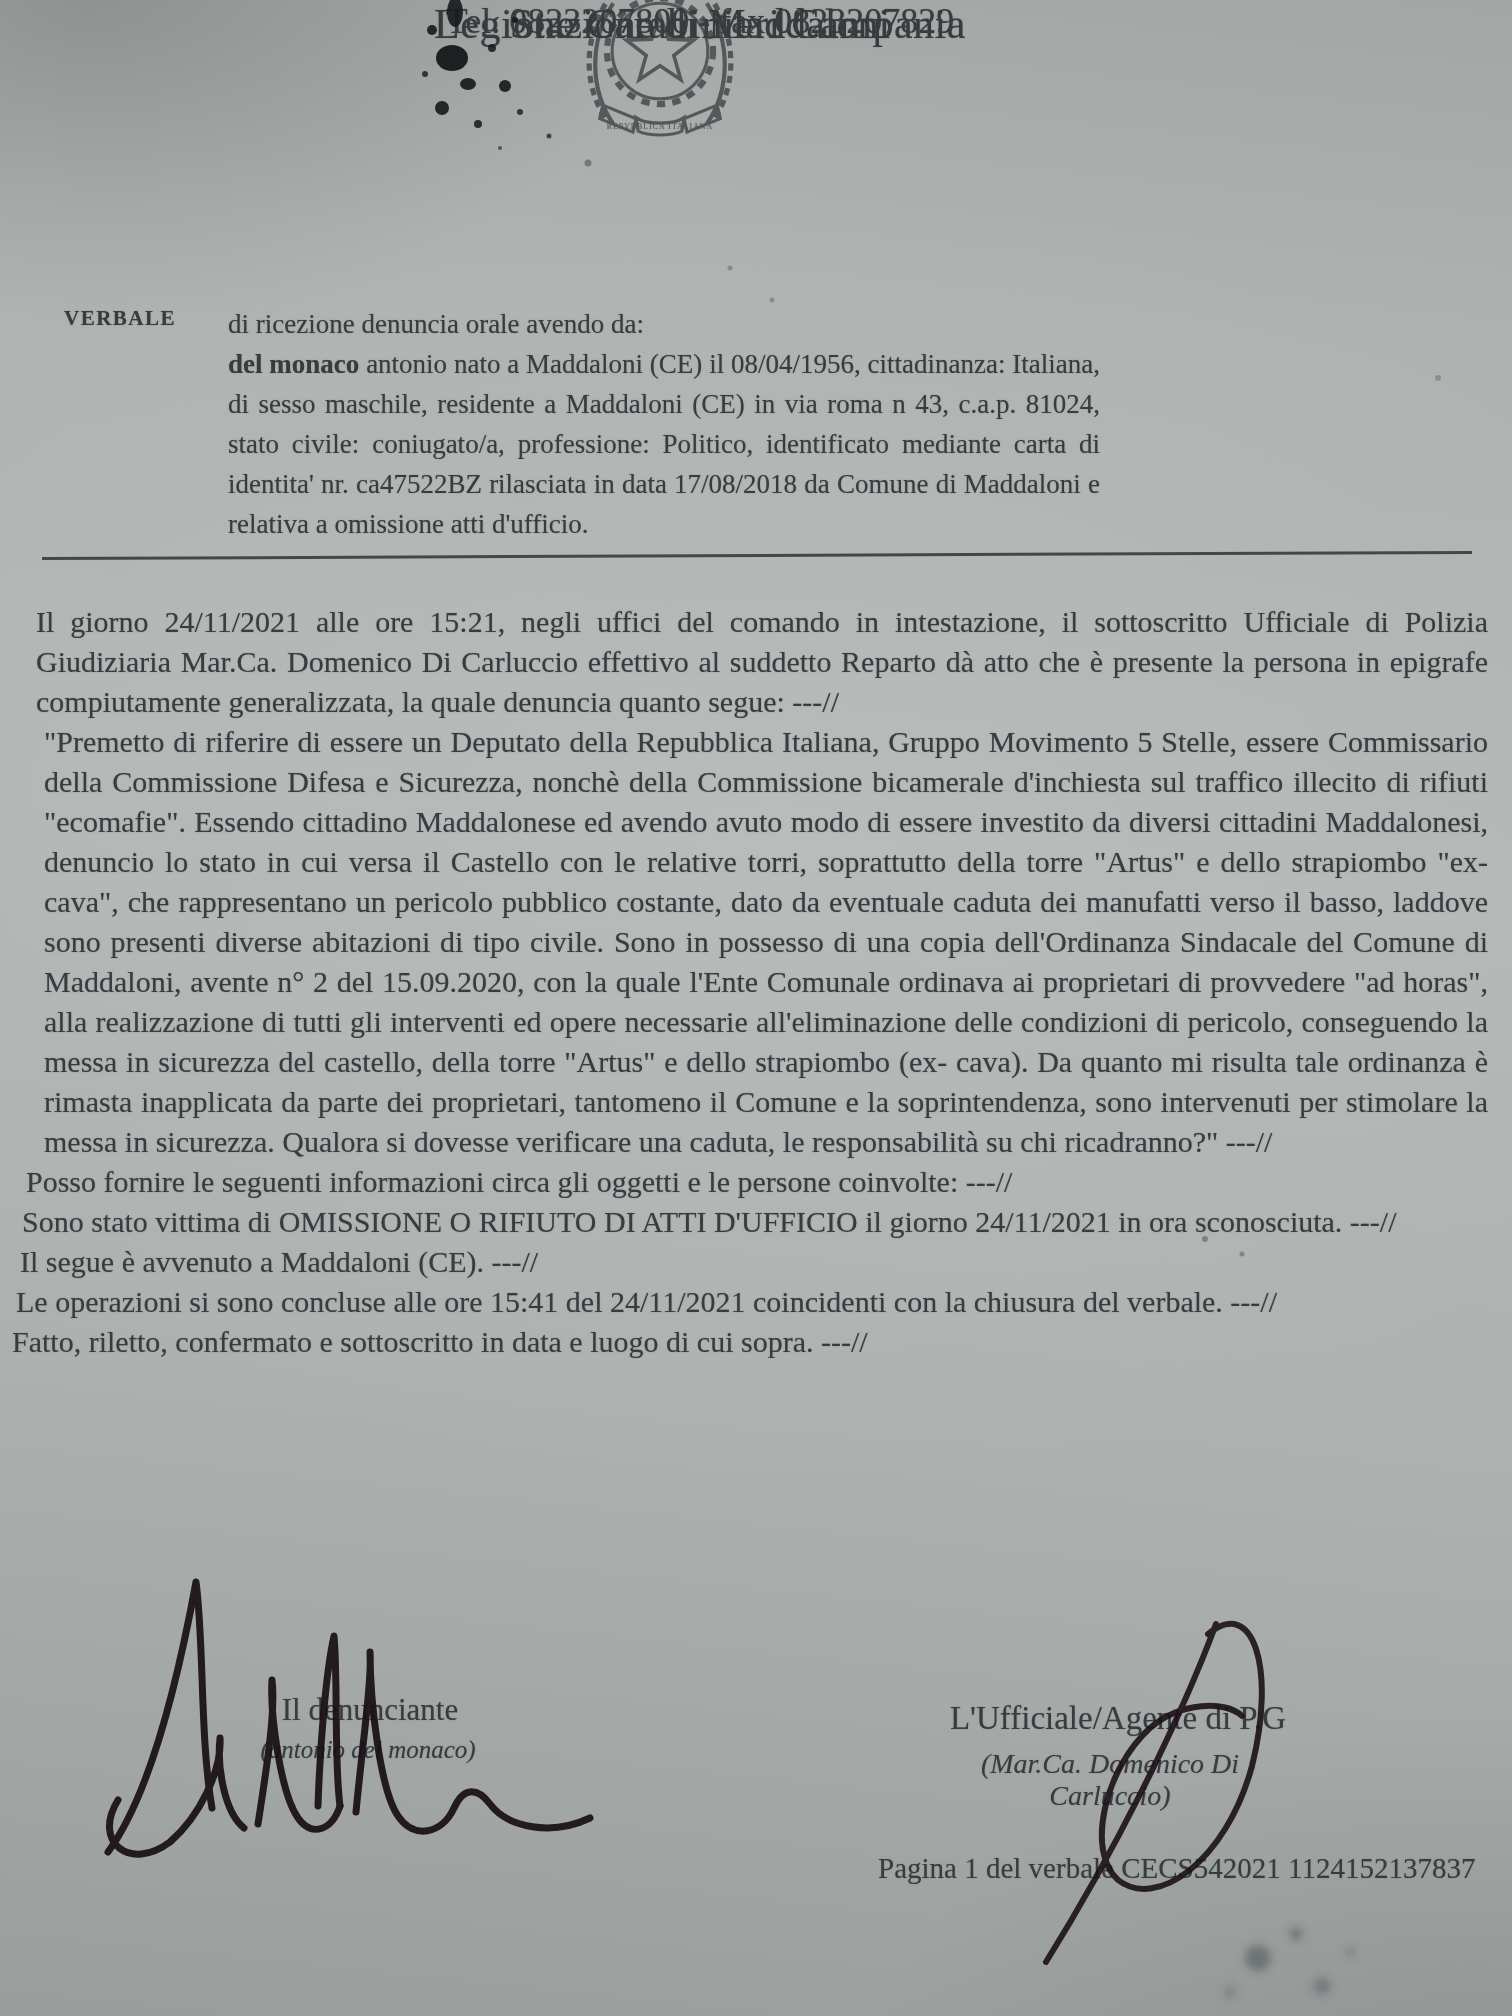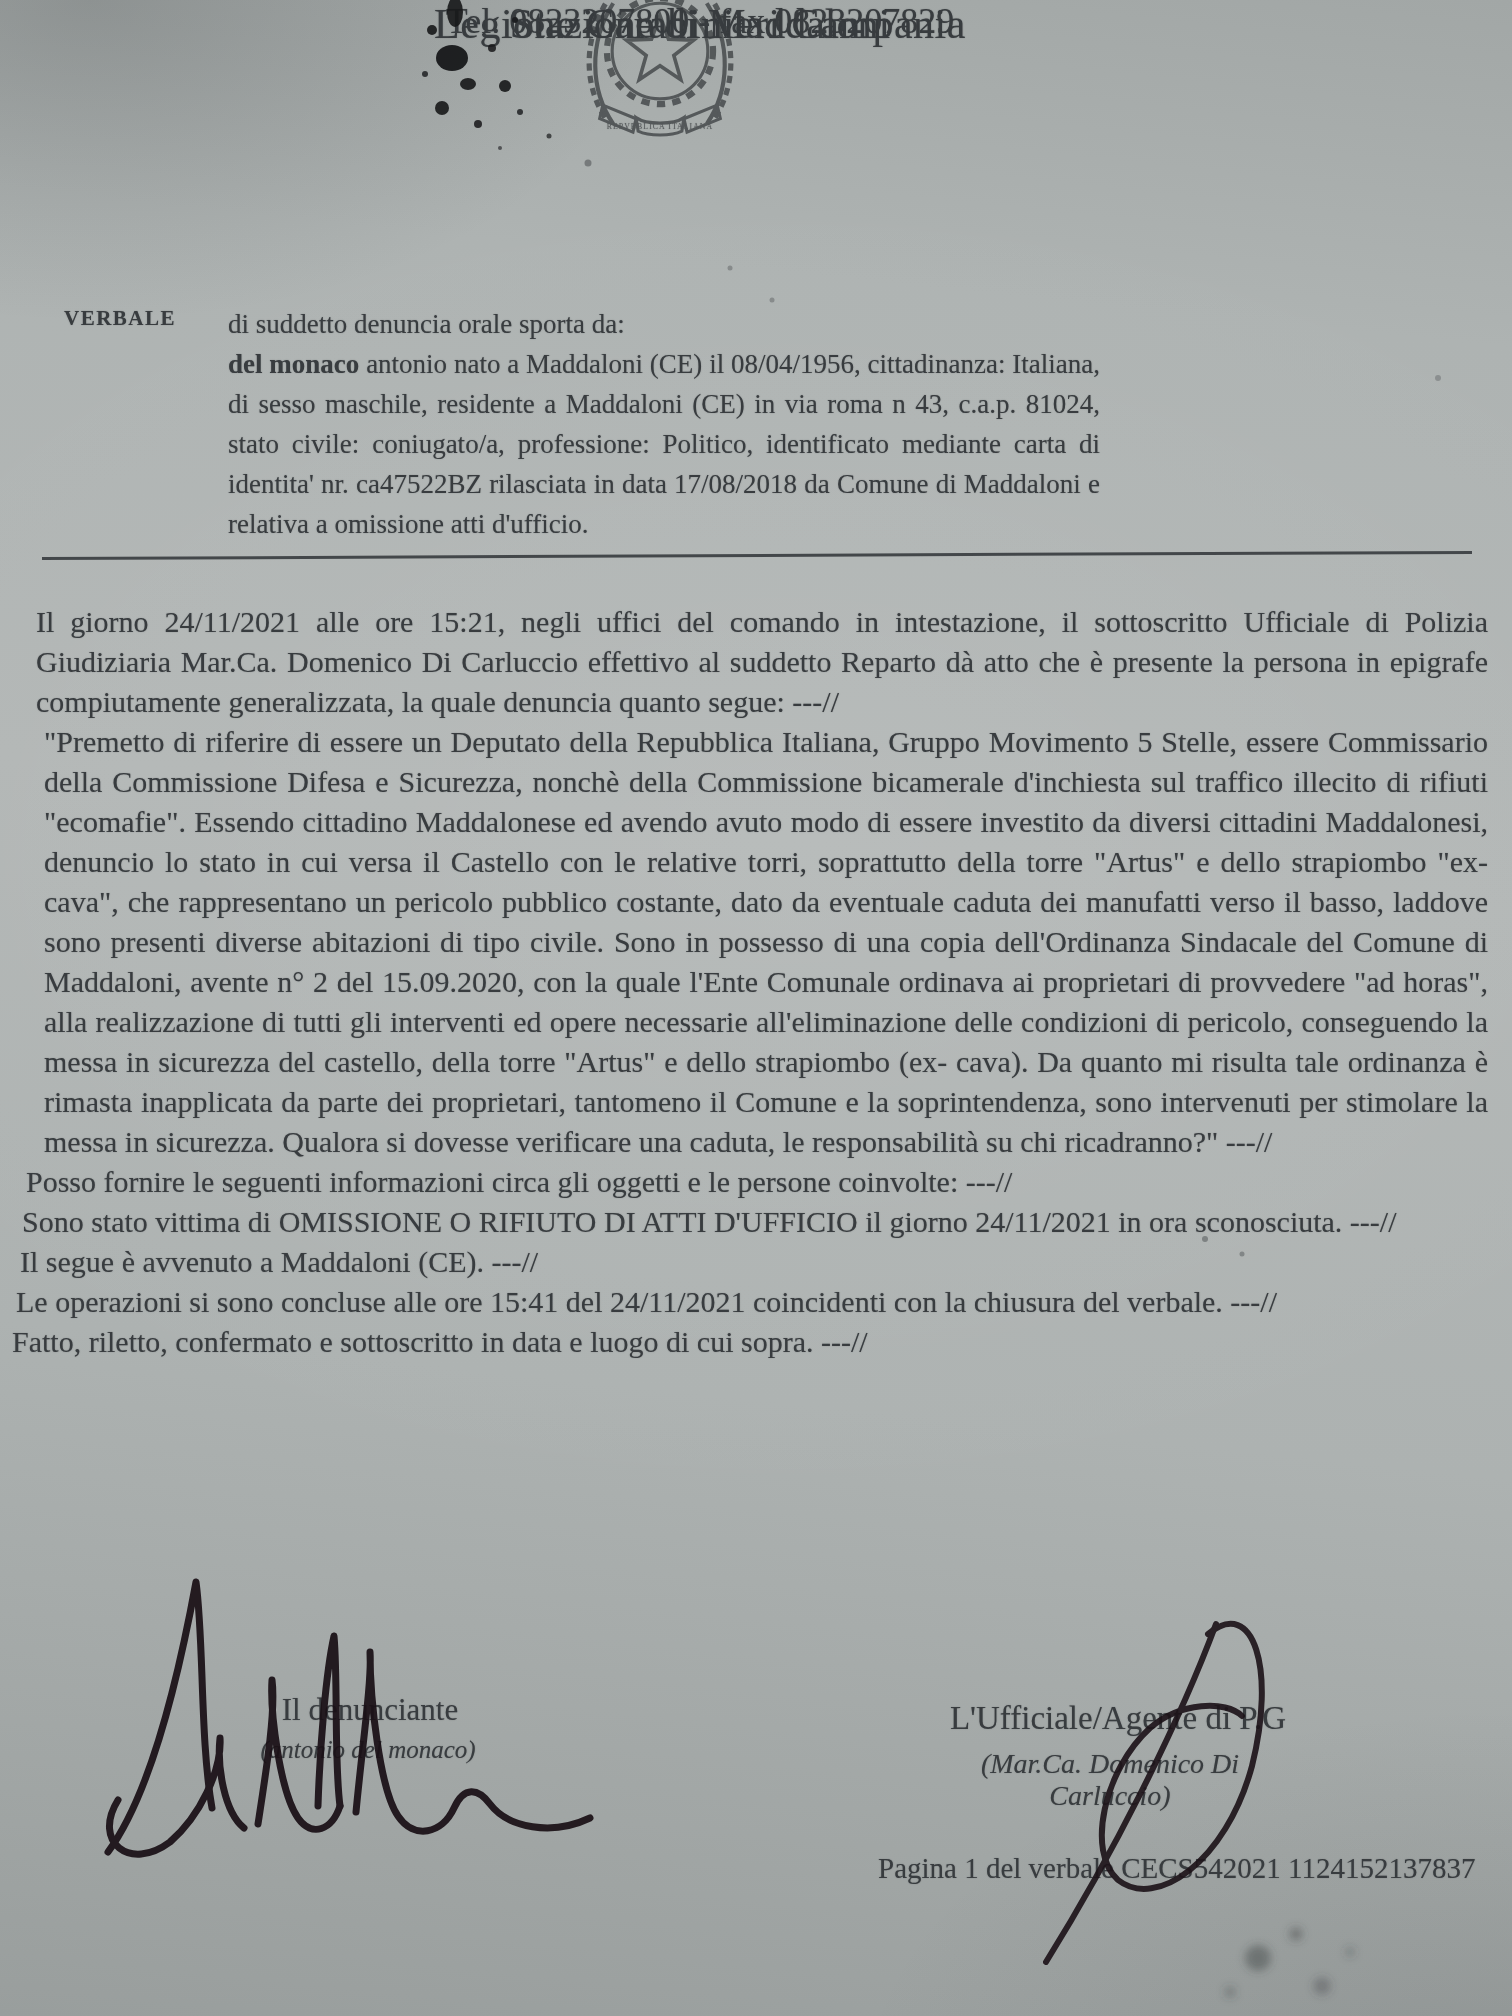--- a/index.html
+++ b/index.html
@@ -63,21 +63,21 @@
         <path d="M52,126 C62,133 88,133 98,126 L96,139 C86,144 64,144 54,139 Z" stroke-width="3"></path>
         <text x="75" y="137" font-size="7.5" text-anchor="middle" fill="#474b4d" stroke="none" letter-spacing="1">REPVBBLICA ITALIANA</text>
       </svg>
     </div>
     <div class="abs org1">Legione Carabinieri Campania</div>
     <div class="abs org2">Stazione di Maddaloni</div>
     <div class="abs tel">Tel. 0823207800 - fax 0823207829</div>
 
     <div class="abs vlabel">VERBALE</div>
     <div class="abs vtext">
-      <div>di suddetto  denuncia orale sporta da:</div>
+      <div>di ricezione  denuncia orale avendo da:</div>
       <div class="vsubject"><b>del monaco</b><span> antonio nato a Maddaloni (CE) il 08/04/1956, cittadinanza: Italiana, di sesso maschile, residente a Maddaloni (CE) in via roma n 43, c.a.p. 81024, stato civile: coniugato/a, professione: Politico, identificato mediante carta di identita' nr. ca47522BZ rilasciata in data 17/08/2018 da Comune di Maddaloni e relativa a omissione atti d'ufficio.</span></div>
     </div>
 
     <div class="abs rule"></div>
 
     <main class="abs bodytext">
       <p class="p1">Il giorno 24/11/2021 alle ore 15:21, negli uffici del comando in intestazione, il sottoscritto Ufficiale di Polizia Giudiziaria Mar.Ca. Domenico Di Carluccio effettivo al suddetto Reparto dà atto che è presente la persona in epigrafe compiutamente generalizzata, la quale denuncia quanto segue: ---//</p>
       <p class="p2">"Premetto di riferire di essere un Deputato della Repubblica Italiana, Gruppo Movimento 5 Stelle, essere Commissario della Commissione Difesa e Sicurezza, nonchè della Commissione bicamerale d'inchiesta sul traffico illecito di rifiuti "ecomafie". Essendo cittadino Maddalonese ed avendo avuto modo di essere investito da diversi cittadini Maddalonesi, denuncio lo stato in cui versa il Castello con le relative torri, soprattutto della torre "Artus" e dello strapiombo "ex-cava", che rappresentano un pericolo pubblico costante, dato da eventuale caduta dei manufatti verso il basso, laddove sono presenti diverse abitazioni di tipo civile. Sono in possesso di una copia dell'Ordinanza Sindacale del Comune di Maddaloni, avente n° 2 del 15.09.2020, con la quale l'Ente Comunale ordinava ai proprietari di provvedere "ad horas", alla realizzazione di tutti gli interventi ed opere necessarie all'eliminazione delle condizioni di pericolo, conseguendo la messa in sicurezza del castello, della torre "Artus" e dello strapiombo (ex- cava). Da quanto mi risulta tale ordinanza è rimasta inapplicata da parte dei proprietari, tantomeno il Comune e la soprintendenza, sono intervenuti per stimolare la messa in sicurezza. Qualora si dovesse verificare una caduta, le responsabilità su chi ricadranno?" ---//</p>
       <p class="p3">Posso fornire le seguenti informazioni circa gli oggetti e le persone coinvolte: ---//</p>
       <p class="p4">Sono stato vittima di OMISSIONE O RIFIUTO DI ATTI D'UFFICIO il giorno 24/11/2021 in ora sconosciuta. ---//</p>

